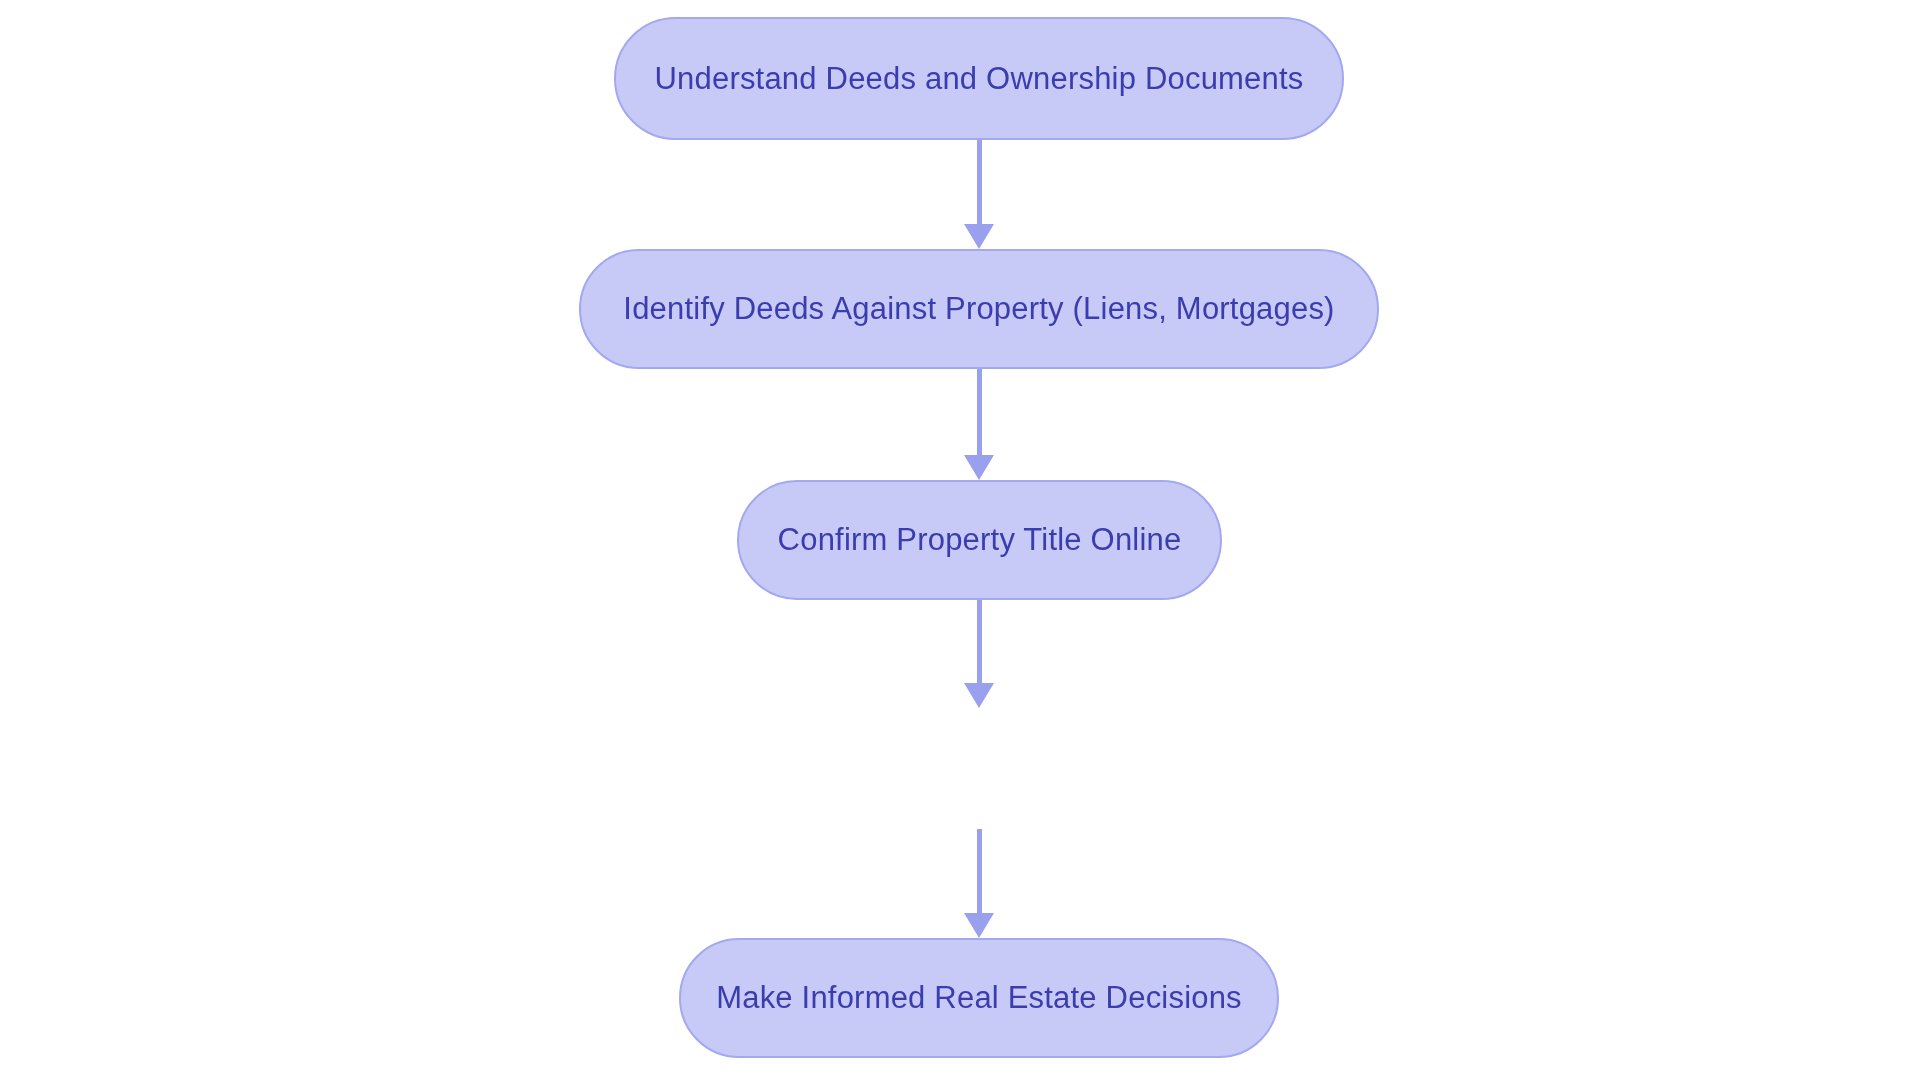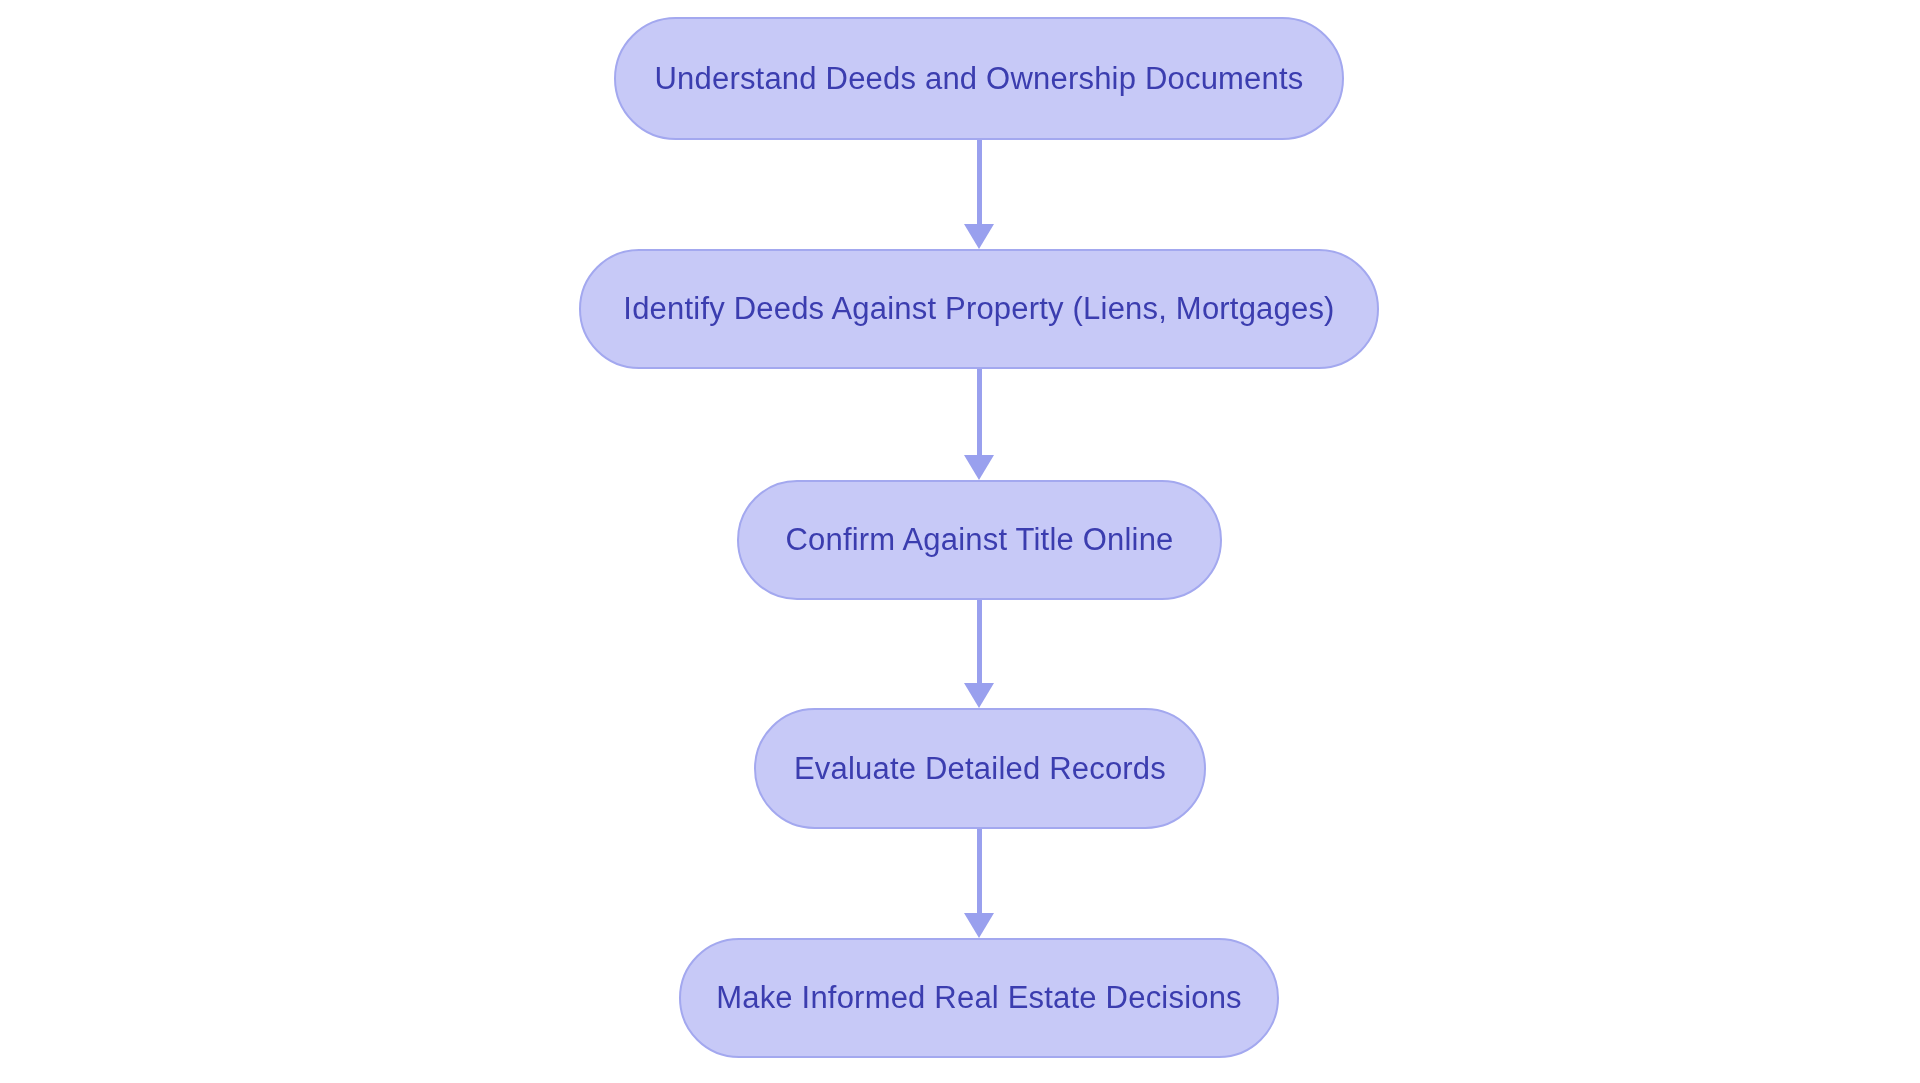--- a/index.html
+++ b/index.html
@@ -84,31 +84,28 @@
   <div class="node node2">
     <span class="node-label">Identify Deeds Against Property (Liens, Mortgages)</span>
   </div>
 
   <div class="arrow arrow2">
     <div class="arrow-line"></div>
     <div class="arrow-head"></div>
   </div>
 
   <div class="node node3">
-    <span class="node-label">Confirm Against Title Online</span>
+    <span class="node-label">Confirm Property Title Online</span>
   </div>
 
   <div class="arrow arrow3">
     <div class="arrow-line"></div>
     <div class="arrow-head"></div>
   </div>
 
-  <div class="node node4">
-    <span class="node-label">Evaluate Detailed Records</span>
-  </div>
 
   <div class="arrow arrow4">
     <div class="arrow-line"></div>
     <div class="arrow-head"></div>
   </div>
 
   <div class="node node5">
     <span class="node-label">Make Informed Real Estate Decisions</span>
   </div>
 

